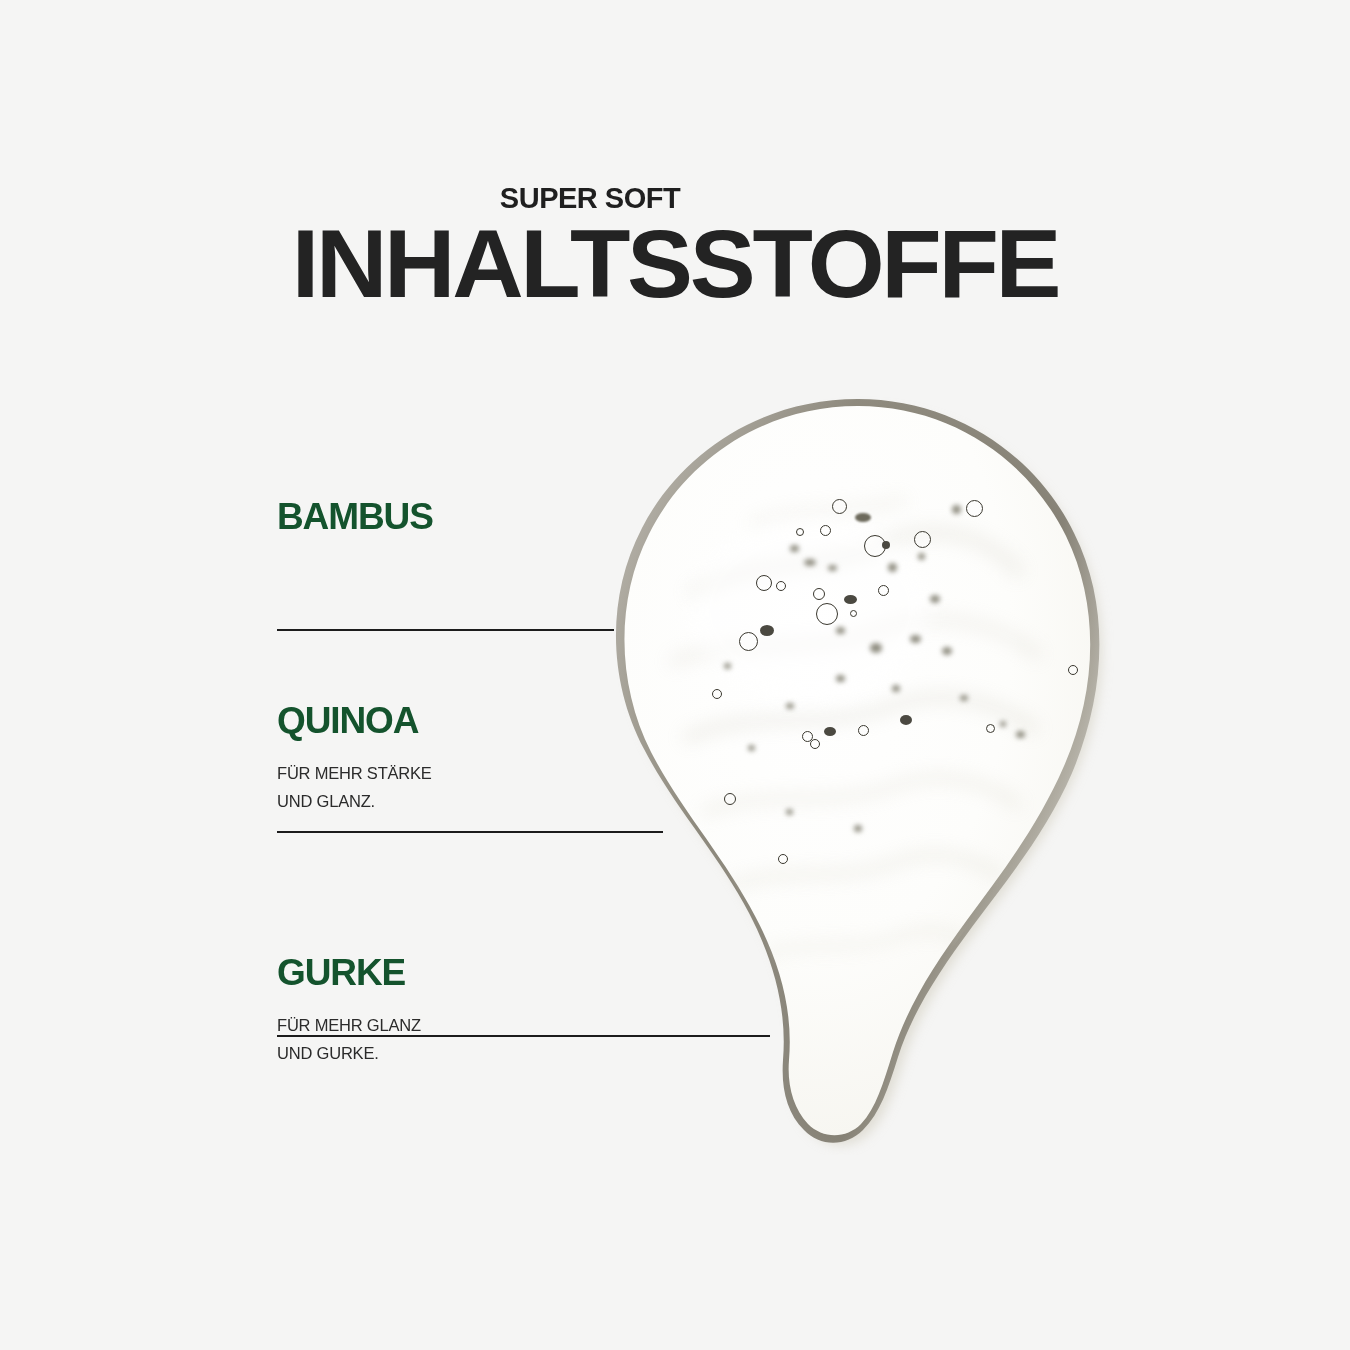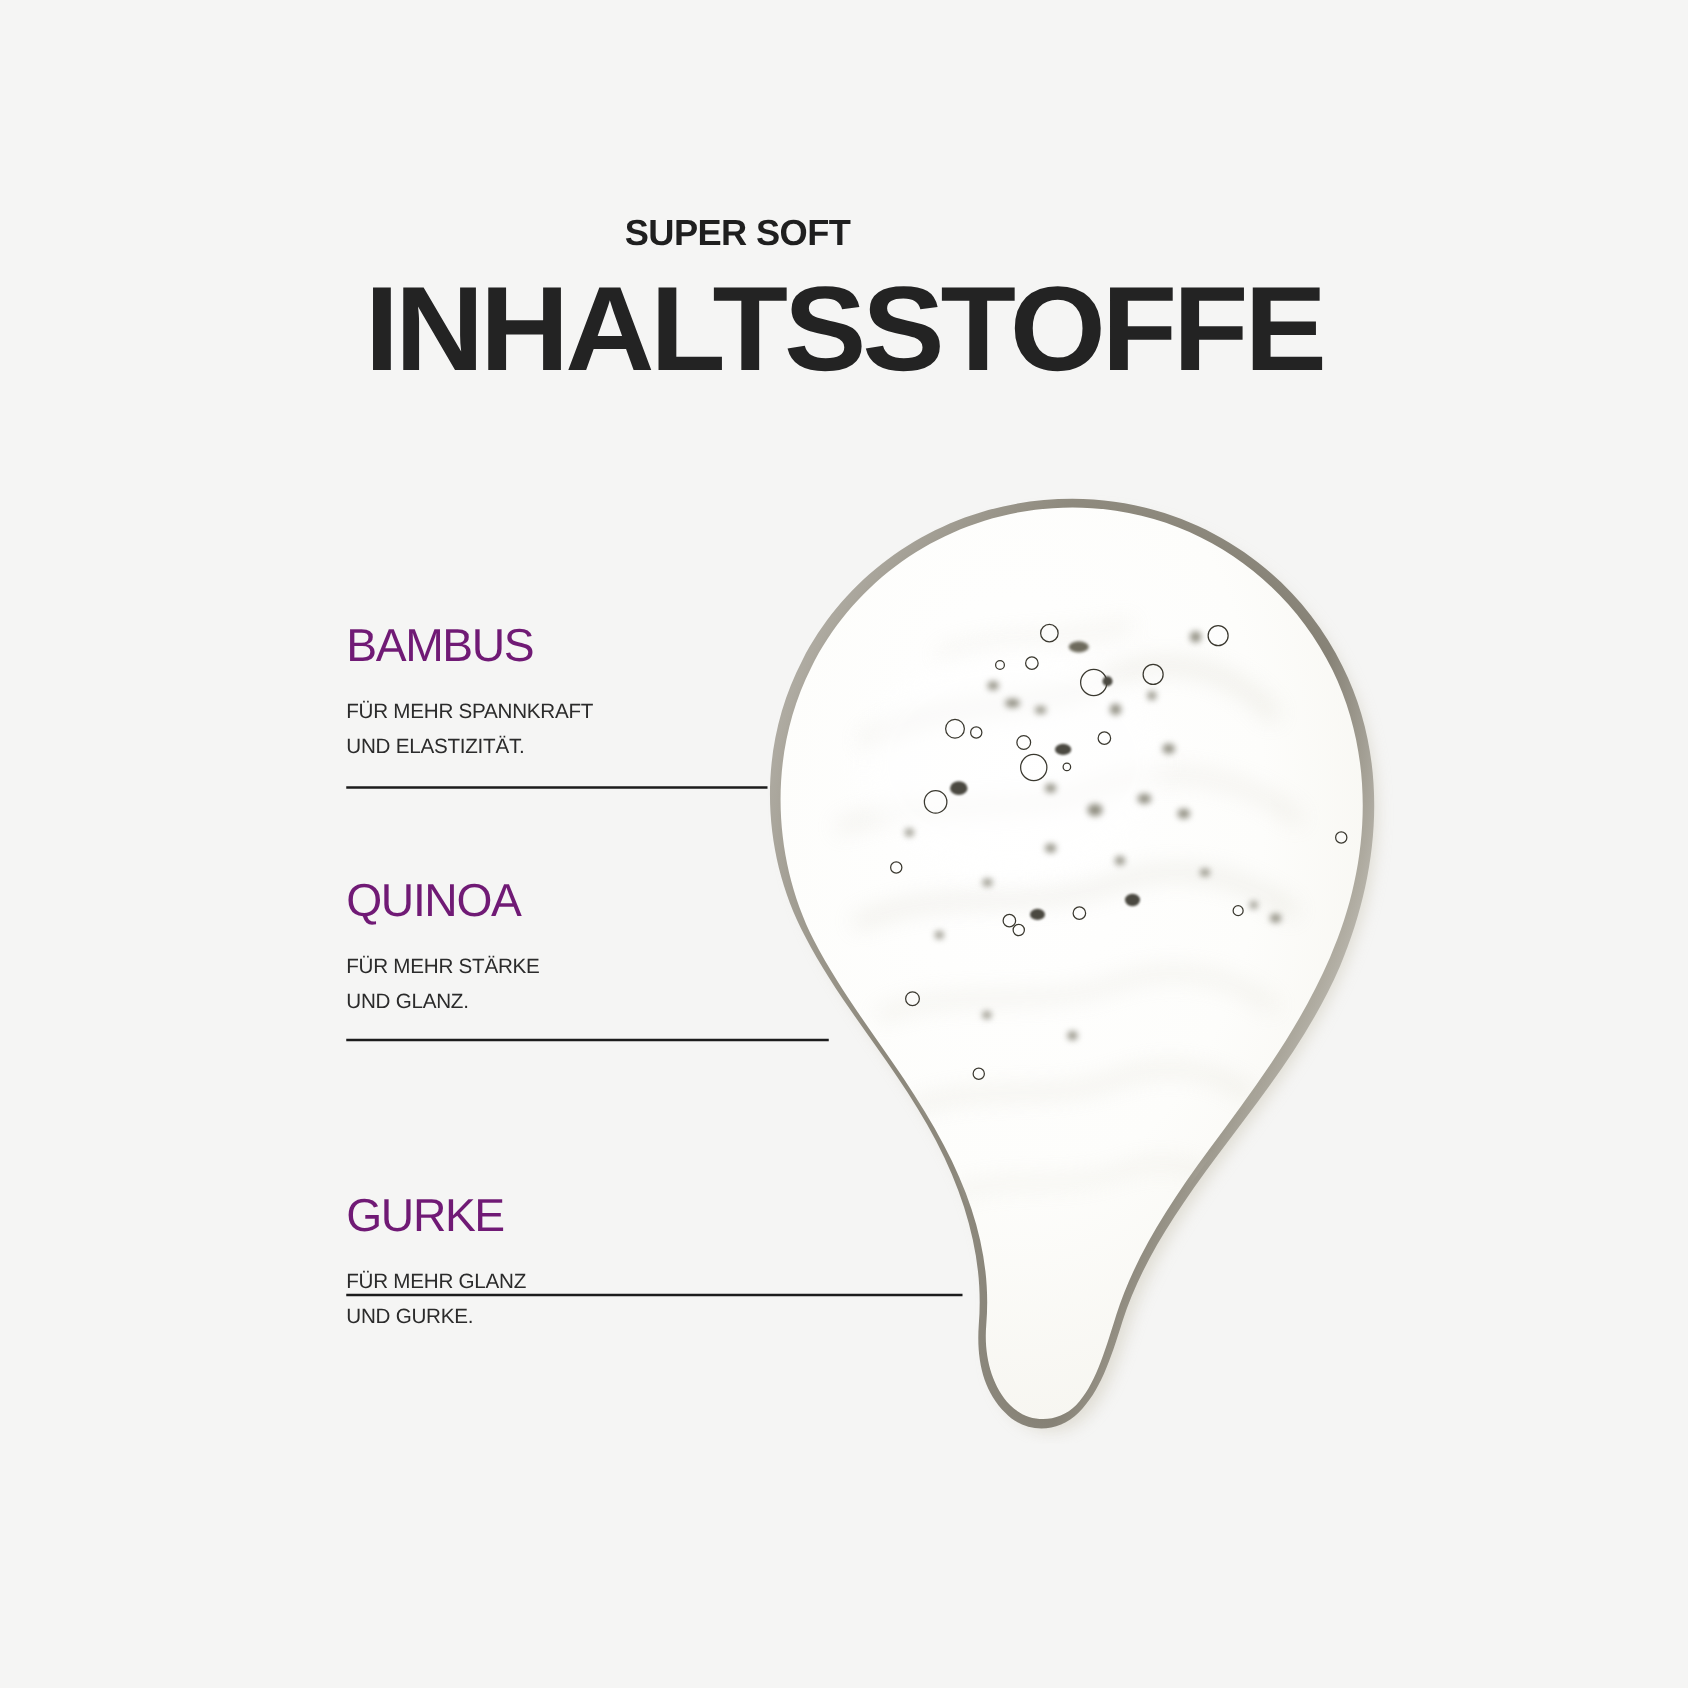--- a/index.html
+++ b/index.html
@@ -26,21 +26,21 @@
   .header {
     position: absolute;
     top: 0;
     left: 0;
     width: 1350px;
     text-align: center;
     pointer-events: none;
   }
   .eyebrow {
     position: absolute;
-    top: 173px;
+    top: 184px;
     left: 0;
     width: 1180px;
     font-size: 29px;
     font-weight: 700;
     letter-spacing: -0.5px;
     color: #1f1f1f;
     line-height: 1;
   }
   .headline {
     position: absolute;
@@ -65,23 +65,23 @@
   .ing-block {
     position: absolute;
     left: 0;
   }
   .ing-block.b0 { top: 498px; }
   .ing-block.b1 { top: 702px; }
   .ing-block.b2 { top: 954px; }
 
   .ing-name {
     font-size: 37px;
-    font-weight: 400;
+    font-weight: 700;
     letter-spacing: -1.1px;
-    color: #701a75;
+    color: #14532d;
     line-height: 1;
     margin: 0;
     white-space: nowrap;
   }
   .ing-desc {
     margin: 0;
     padding-top: 20px;
     font-size: 16.5px;
     font-weight: 400;
     letter-spacing: -0.2px;
@@ -286,24 +286,20 @@
     <span class="speck soft" style="left:148px; top:350px; width:7px; height:6px;"></span>
     <span class="speck soft" style="left:400px; top:326px; width:6px; height:6px;"></span>
     <span class="speck soft" style="left:254px; top:430px; width:8px; height:7px;"></span>
     <span class="speck soft" style="left:186px; top:414px; width:7px; height:6px;"></span>
   </div>
 
   <div class="ingredients">
 
     <div class="ing-block b0">
       <p class="ing-name">BAMBUS</p>
-      <p class="ing-desc">
-        <span>FÜR MEHR SPANNKRAFT</span><br>
-        <span>UND ELASTIZITÄT.</span>
-      </p>
     </div>
 
     <div class="ing-block b1">
       <p class="ing-name">QUINOA</p>
       <p class="ing-desc">
         <span>FÜR MEHR STÄRKE</span><br>
         <span>UND GLANZ.</span>
       </p>
     </div>
 

